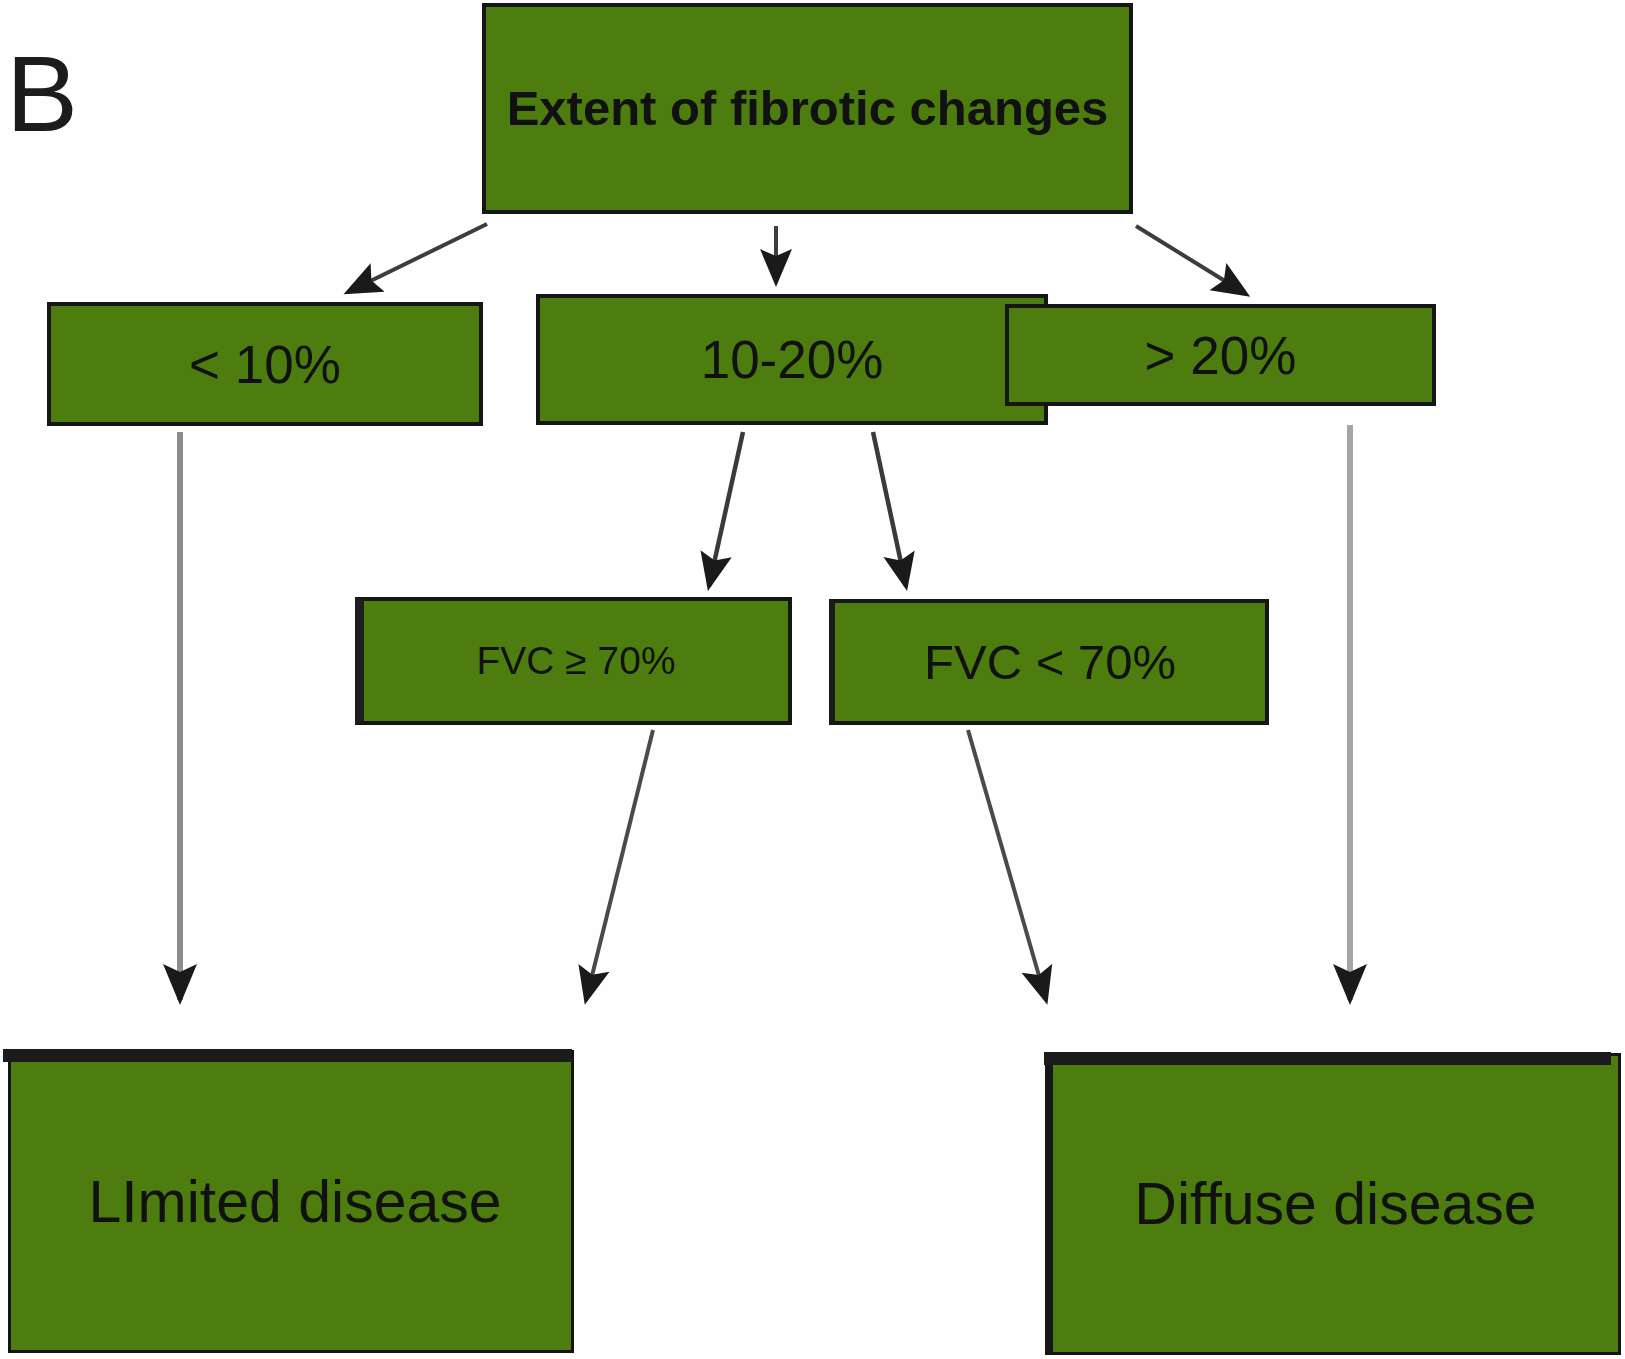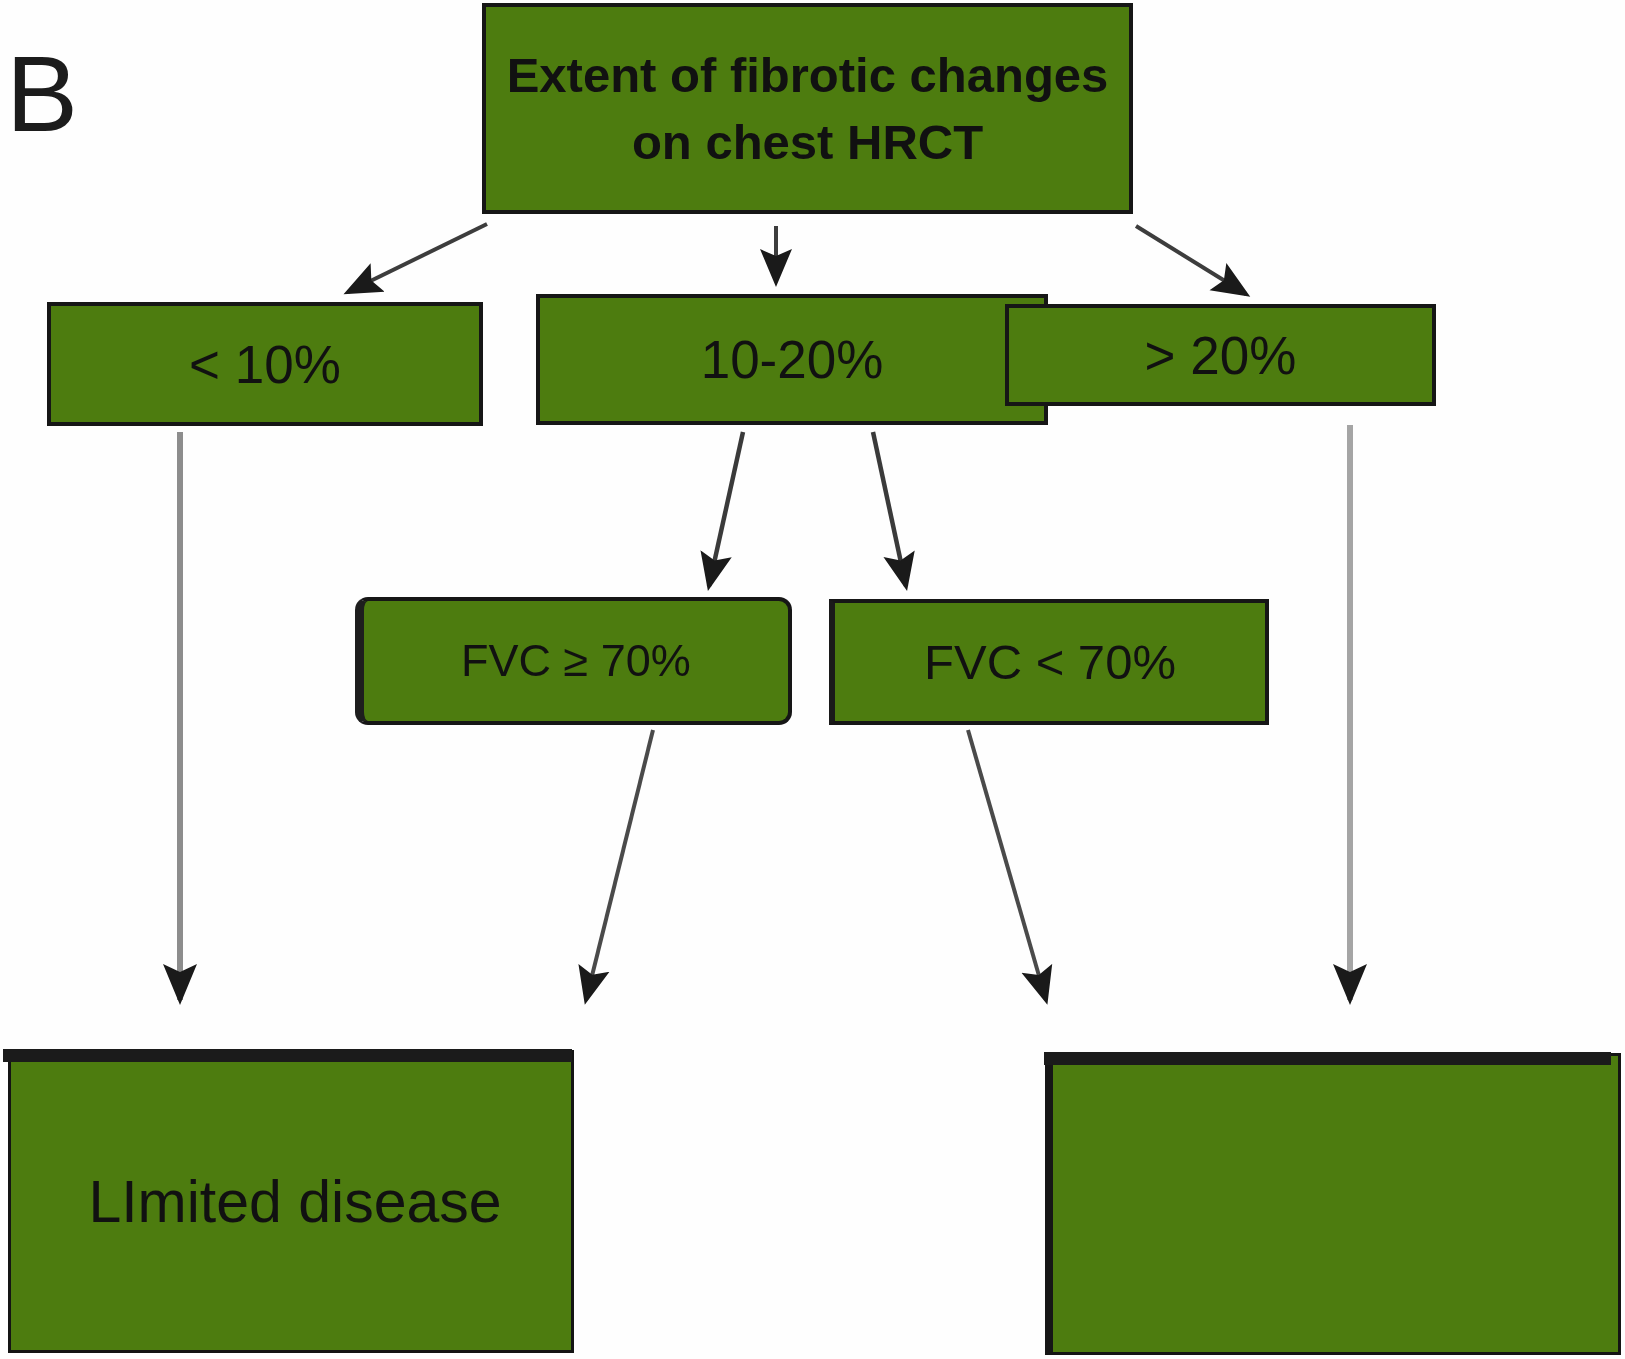--- a/index.html
+++ b/index.html
@@ -37,23 +37,22 @@
     box-sizing: border-box;
   }
   .node-root {
     left: 482px; top: 3px; width: 651px; height: 211px;
     font-size: 49px; font-weight: 700; line-height: 1.35;
   }
   .node-lt10  { left: 47px;  top: 302px; width: 436px; height: 124px; font-size: 53px; }
   .node-mid   { left: 536px; top: 294px; width: 512px; height: 131px; font-size: 53px; }
   .node-gt20  { left: 1005px; top: 304px; width: 431px; height: 102px; font-size: 53px; }
   .node-fvcge {
-    left: 355px; top: 597px; width: 437px; height: 128px; font-size: 45px;
+    left: 355px; top: 597px; width: 437px; height: 128px; font-size: 39px;
     border-left: 9px solid #1e1e1e;
-    border-radius: 13px;
   }
   .node-fvclt {
     left: 829px; top: 599px; width: 440px; height: 126px; font-size: 49px;
     border-left: 6px solid #1a1a1a;
   }
   .node-terminal {
     border: 3px solid #141414;
     font-size: 59px;
   }
   .node-limited { left: 8px;  top: 1050px; width: 566px; height: 303px; padding-left: 8px; }
@@ -103,21 +102,20 @@
 
     <line x1="180" y1="432" x2="180" y2="1000" stroke="#8d8d8d" stroke-width="6" marker-end="url(#ah-grey)"></line>
     <line x1="653" y1="730" x2="586" y2="1000" stroke="#4a4a4a" stroke-width="4" marker-end="url(#ah-dark)"></line>
     <line x1="968" y1="730" x2="1046" y2="1000" stroke="#4a4a4a" stroke-width="4" marker-end="url(#ah-dark)"></line>
     <line x1="1350" y1="425" x2="1350" y2="1000" stroke="#a5a5a5" stroke-width="6" marker-end="url(#ah-grey)"></line>
   </svg>
 
   <div class="node node-root">
     <div>
       <div>Extent of fibrotic changes</div>
-      <div>on chest HRCT</div>
     </div>
   </div>
 
   <div class="node node-lt10">
     <span>&lt; 10%</span>
   </div>
 
   <div class="node node-mid">
     <span>10-20%</span>
   </div>
@@ -134,15 +132,16 @@
     <span>FVC &lt; 70%</span>
   </div>
 
   <div class="node node-terminal node-limited">
     <div class="top-bar top-bar-limited"></div>
     <span>LImited disease</span>
   </div>
 
   <div class="node node-terminal node-diffuse">
     <div class="top-bar top-bar-diffuse"></div>
+    <span>Diffuse disease</span>
   </div>
 
 </div>
 
 </body></html>

